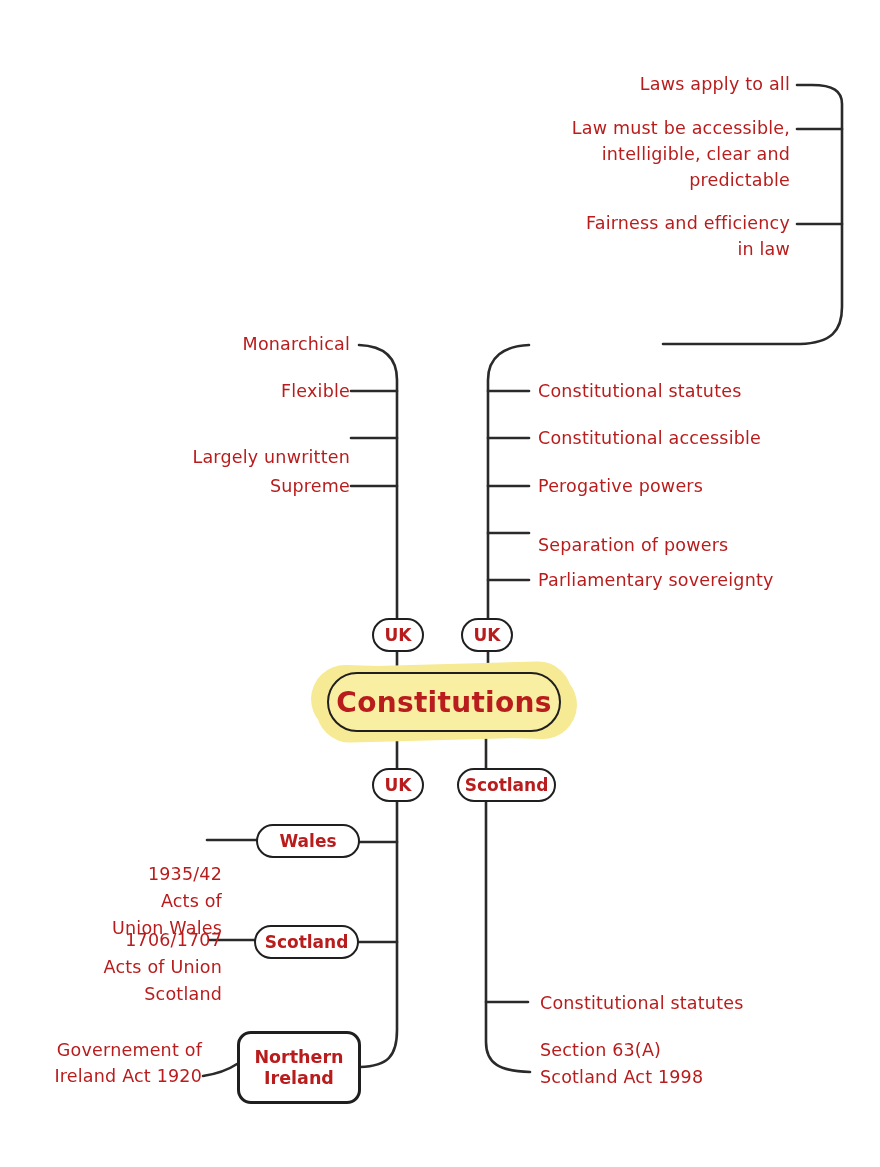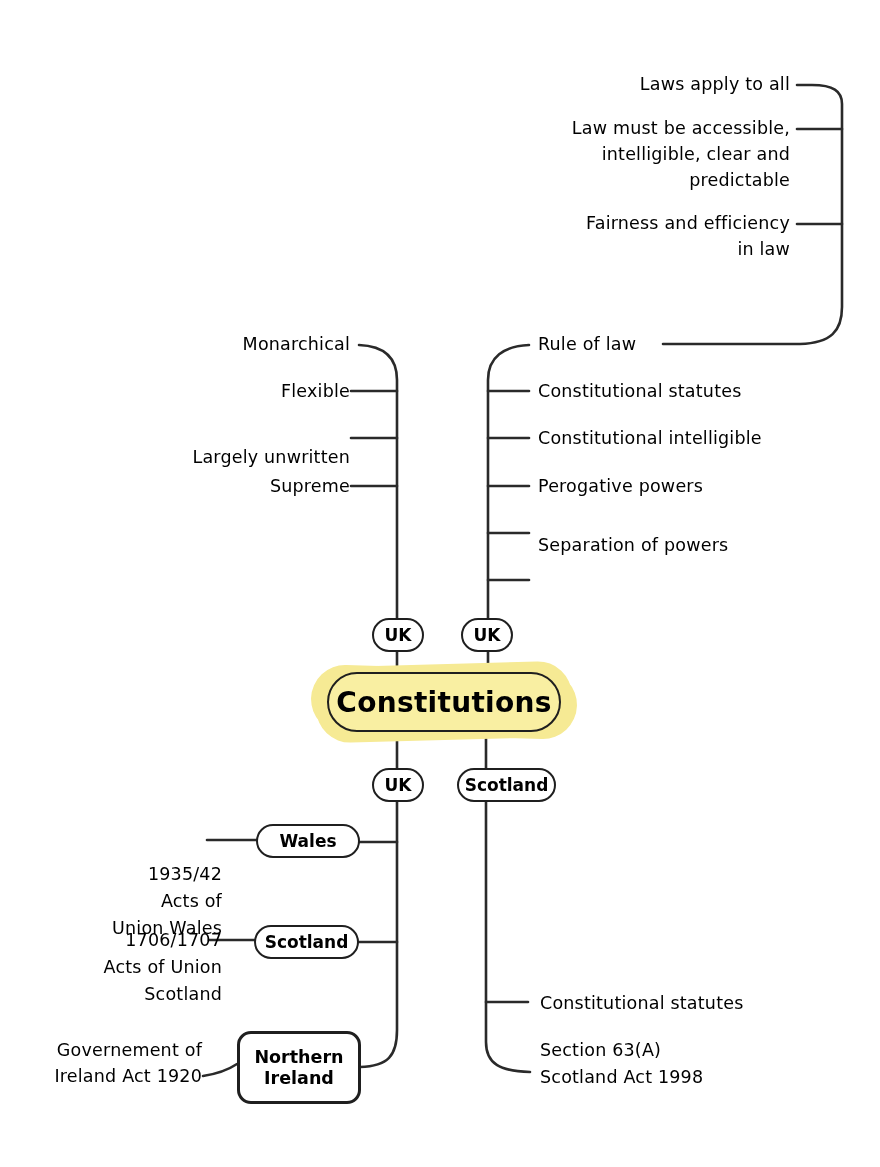--- a/index.html
+++ b/index.html
@@ -2,21 +2,21 @@
 <html><head>
 <meta charset="utf-8">
 <style>
   * { margin:0; padding:0; box-sizing:border-box; }
   html,body { background:#ffffff; }
   #canvas {
     position:relative;
     width:880px; height:1167px;
     background:#ffffff;
     font-family:"DejaVu Sans", sans-serif;
-    color:#000000;
+    color:#b91c1c;
     overflow:hidden;
   }
   #wires { position:absolute; left:0; top:0; width:880px; height:1167px; }
   #wires path { fill:none; stroke:#2a2a2a; stroke-width:2.6; stroke-linecap:round; }
 
   .label {
     position:absolute;
     font-size:17.5px;
     line-height:26px;
     white-space:pre-line;
@@ -93,25 +93,25 @@
 intelligible, clear and
 predictable</div>
   <div class="label r" style="left:530px; top:210px; width:260px;">Fairness and efficiency
 in law</div>
 
   <div class="label r" style="left:100px; top:331px; width:250px;">Monarchical</div>
   <div class="label r" style="left:100px; top:378px; width:250px;">Flexible</div>
   <div class="label r" style="left:100px; top:428px; width:250px;margin-top:16px;">Largely unwritten</div>
   <div class="label r" style="left:100px; top:473px; width:250px;">Supreme</div>
 
-  <div class="label l" style="left:538px; top:331px; width:260px;">Rule of law</div>
   <div class="label l" style="left:538px; top:378px; width:280px;">Constitutional statutes</div>
-  <div class="label l" style="left:538px; top:425px; width:290px;">Constitutional intelligible</div>
+  <div class="label l" style="left:538px; top:425px; width:290px;">Constitutional accessible</div>
   <div class="label l" style="left:538px; top:473px; width:280px;">Perogative powers</div>
   <div class="label l" style="left:538px; top:520px; width:280px;margin-top:12px;">Separation of powers</div>
+  <div class="label l" style="left:538px; top:567px; width:300px;">Parliamentary sovereignty</div>
 
   <div class="node oval" style="left:372px; top:618px; width:52px; height:34px;">UK</div>
   <div class="node oval" style="left:461px; top:618px; width:52px; height:34px;">UK</div>
   <div class="node oval" style="left:372px; top:768px; width:52px; height:34px;">UK</div>
   <div class="node oval" style="left:457px; top:768px; width:99px; height:34px;">Scotland</div>
 
   <div class="center-wrap">
     <div class="halo h1"></div>
     <div class="halo h2"></div>
     <div class="center-pill">Constitutions</div>

